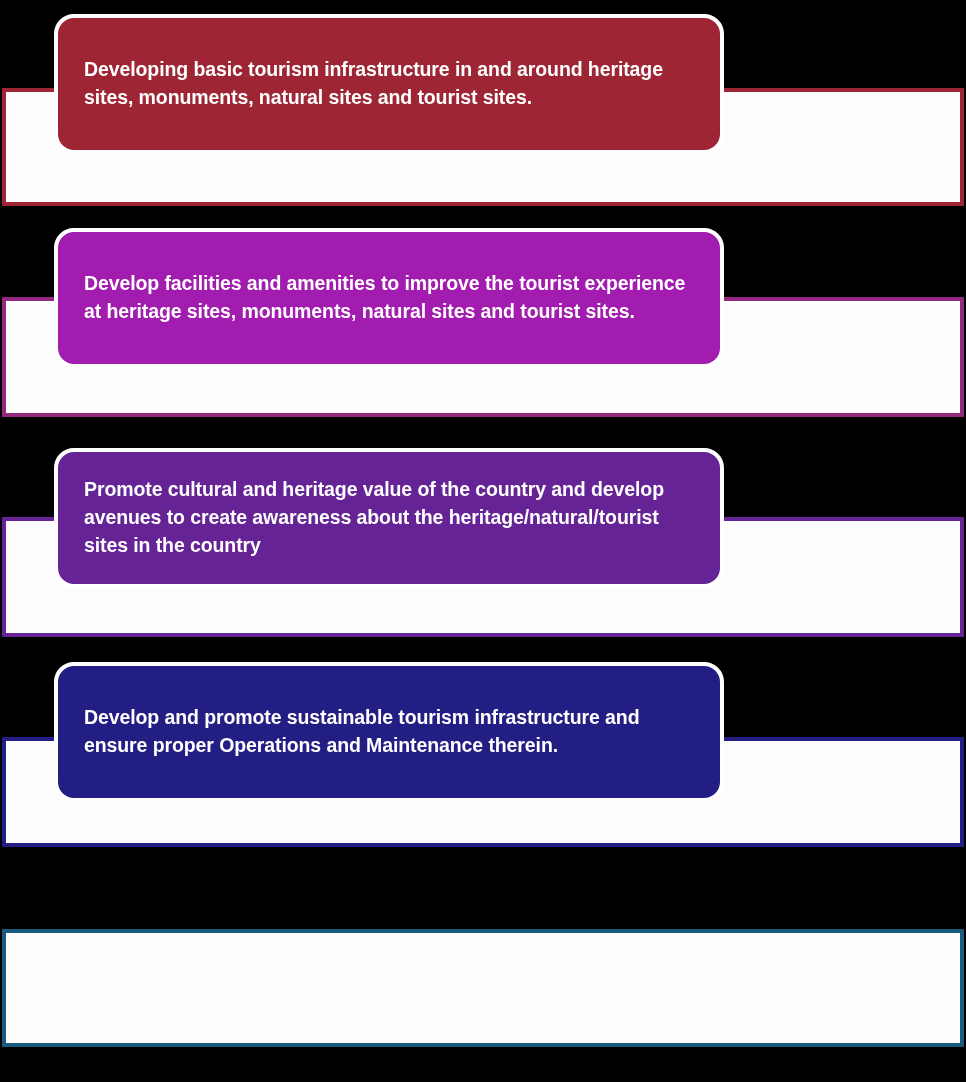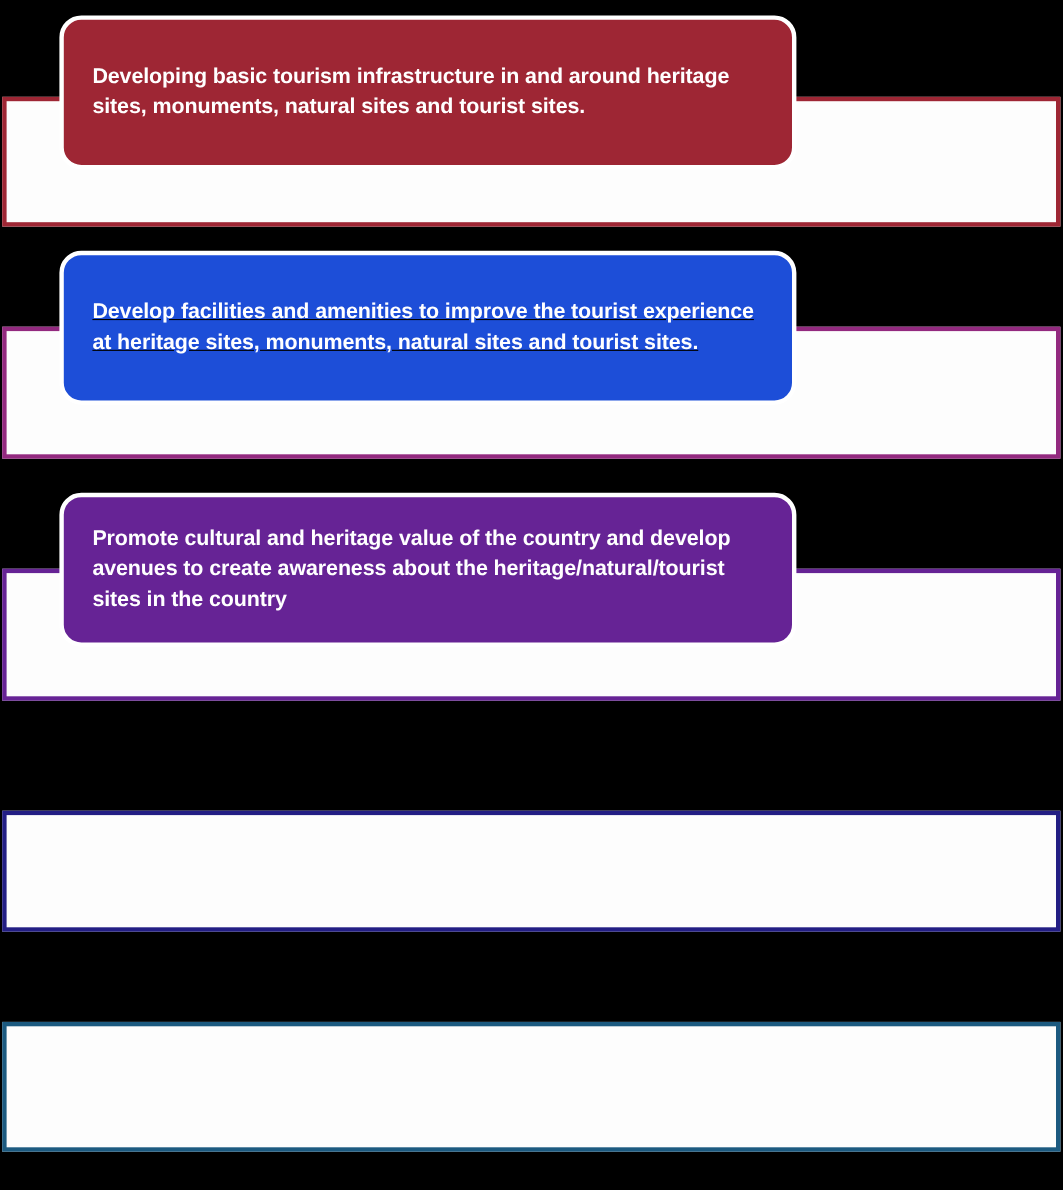--- a/index.html
+++ b/index.html
@@ -70,26 +70,29 @@
 <body>
 
 <div id="canvas" style="background: rgb(0, 0, 0);">
 
   <div class="band" id="band-1" style="border-color: rgb(158, 38, 52);"></div>
   <div class="card" id="card-1" style="background: rgb(158, 38, 52);">
     <span class="card-text">Developing basic tourism infrastructure in and around heritage sites, monuments, natural sites and tourist sites.</span>
   </div>
 
   <div class="band" id="band-2" style="border-color: rgb(147, 41, 127);"></div>
-  <div class="card" id="card-2" style="background: #1d4ed8; text-decoration: underline;">
+  <div class="card" id="card-2" style="background: #a21caf;">
     <span class="card-text">Develop facilities and amenities to improve the tourist experience at heritage sites, monuments, natural sites and tourist sites.</span>
   </div>
 
   <div class="band" id="band-3" style="border-color: rgb(102, 35, 149);"></div>
   <div class="card" id="card-3" style="background: rgb(102, 35, 149); justify-content: center;">
     <span class="card-text">Promote cultural and heritage value of the country and develop avenues to create awareness about the heritage/natural/tourist sites in the country</span>
   </div>
 
   <div class="band" id="band-4" style="border-color: rgb(35, 30, 132);"></div>
+  <div class="card" id="card-4" style="background: rgb(35, 30, 132);">
+    <span class="card-text">Develop and promote sustainable tourism infrastructure and ensure proper Operations and Maintenance therein.</span>
+  </div>
 
   <div class="band" id="band-5" style="border-color: rgb(28, 90, 128);"></div>
 
 </div>
 
 </body></html>

